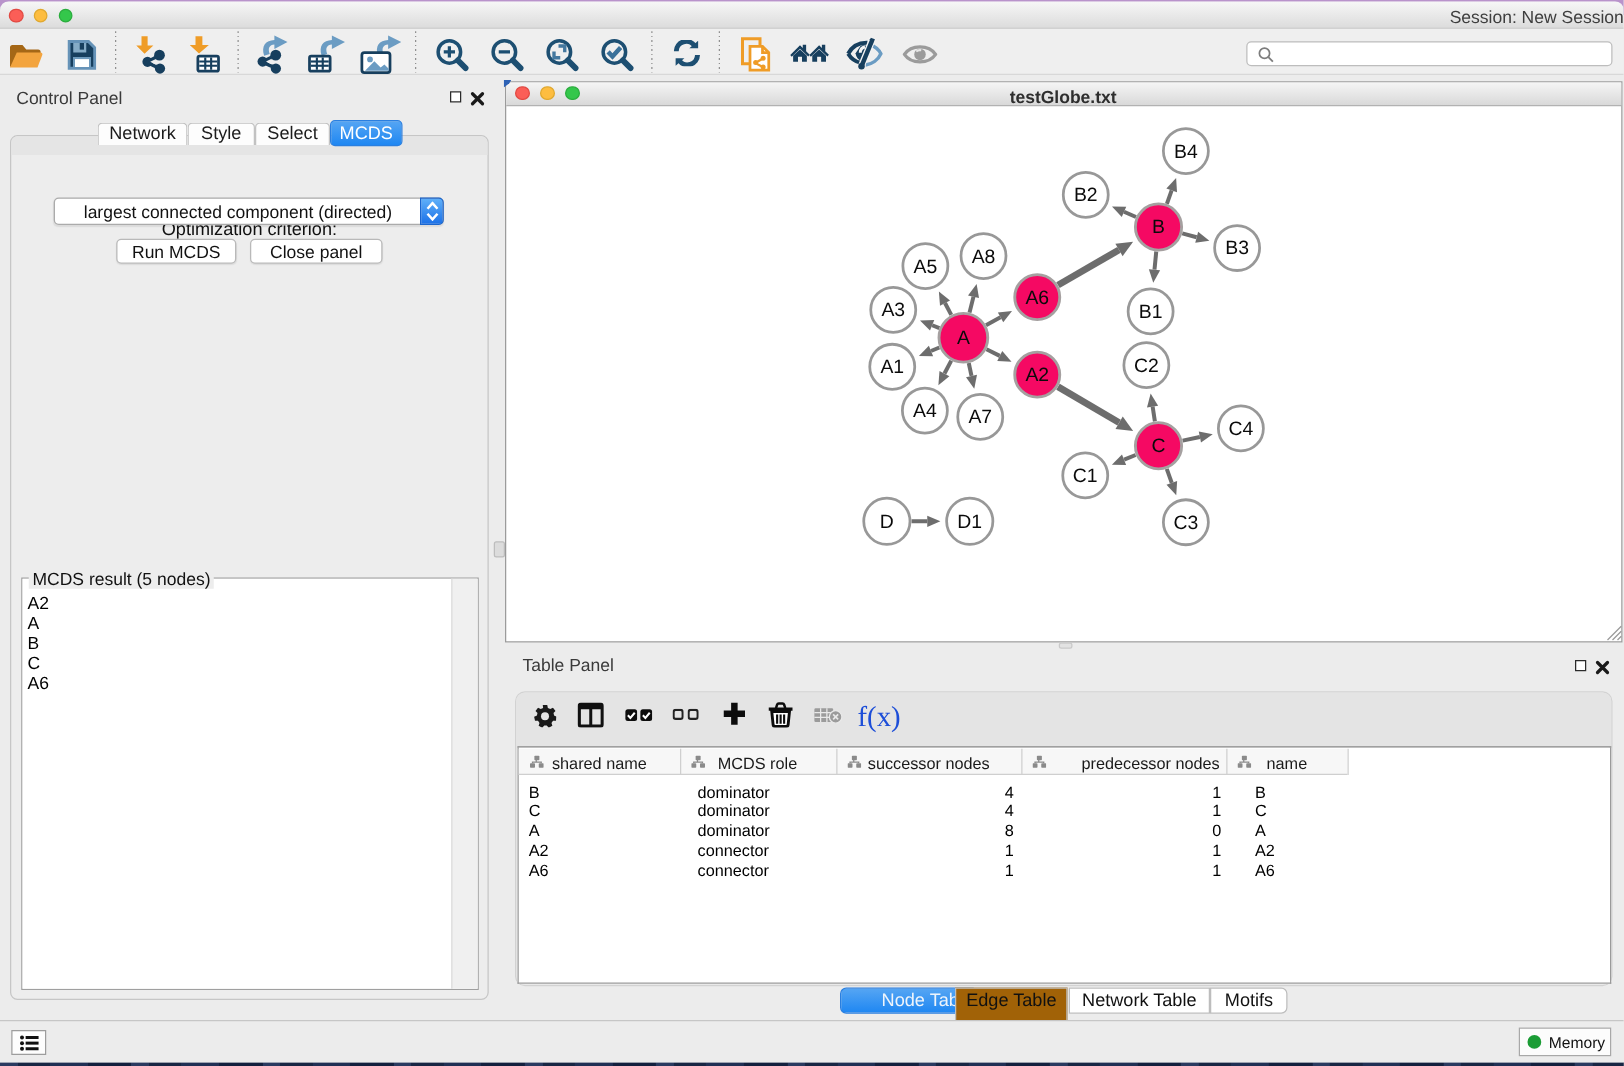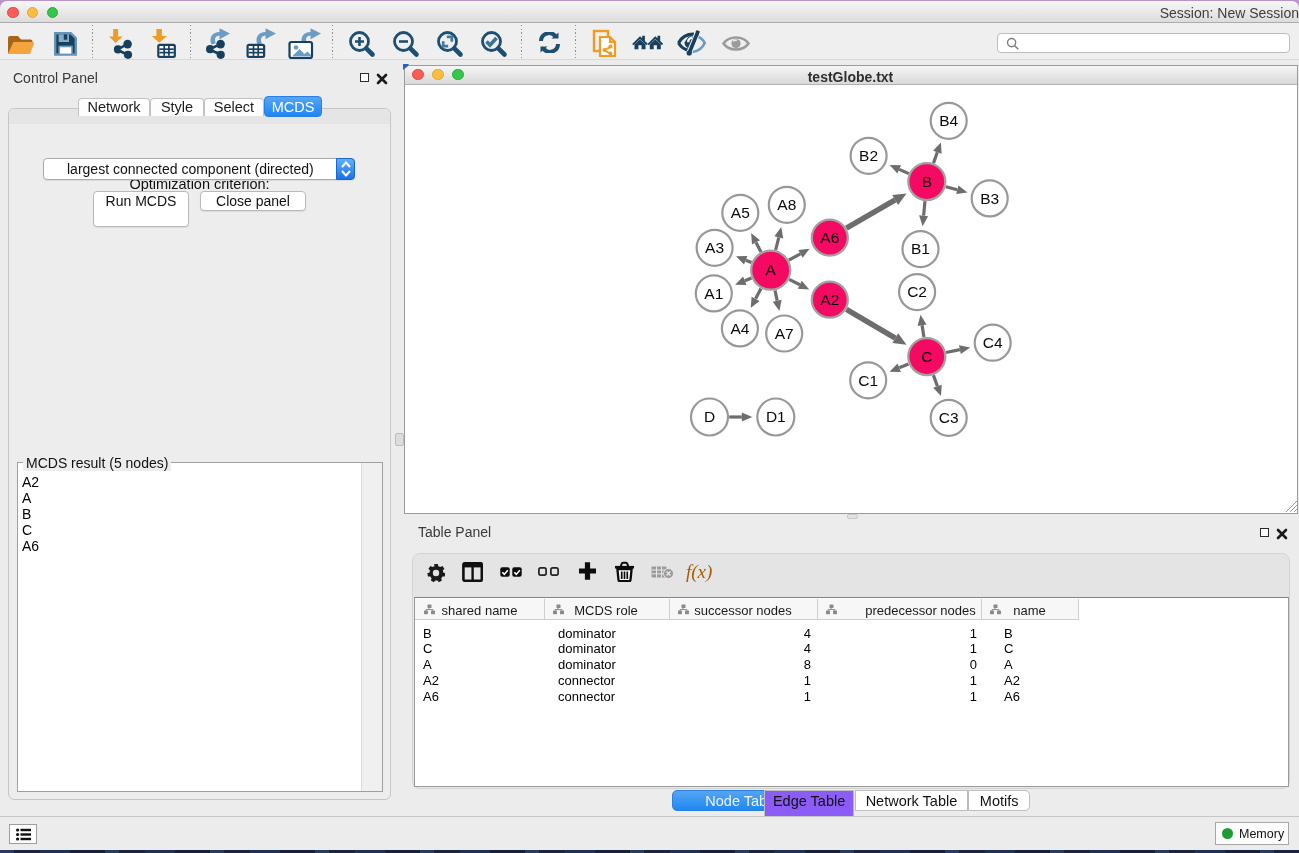--- a/index.html
+++ b/index.html
@@ -163,21 +163,21 @@
 <div class="abs" style="left:204px;top:97.5px;width:60px;height:18.5px;background:#fdfdfd;border:1px solid #c2c2c2;border-radius:4px 4px 0 0;border-bottom:none;line-height:17.5px;text-align:center;font-size:14.5px;color:#1c1c1c;">Select</div>
 <div class="abs" style="left:264px;top:96px;width:58px;height:21px;background:linear-gradient(#55a5f3,#1f87f2);border:1px solid #2a7fe0;border-radius:4px;line-height:20px;text-align:center;font-size:14.5px;color:#fff;">MCDS</div>
 <div class="abs" style="left:8px;top:137px;width:383px;text-align:center;font-size:14.5px;color:#111;line-height:15px;margin-top:40px;">Optimization criterion:</div>
 <div class="abs" style="left:43px;top:158px;width:312px;height:22px;background:#fff;border:1px solid #ababab;border-radius:4px;box-shadow:0 1px 1px rgba(0,0,0,.08);"></div>
 <div class="abs" style="left:55px;top:161px;font-size:14px;color:#111;padding-left:12px;">largest connected component (directed)</div>
 <div class="abs" style="left:336px;top:158px;width:19px;height:22px;background:linear-gradient(#5fb0f9,#1c71e8);border-radius:0 4px 4px 0;border:1px solid #1a66cf;"></div>
 <svg class="abs" style="left:339.5px;top:161px" width="12" height="16" viewBox="0 0 12 16">
     <path d="M2 6 L6 1.5 L10 6" fill="none" stroke="#fff" stroke-width="2"></path>
     <path d="M2 10 L6 14.5 L10 10" fill="none" stroke="#fff" stroke-width="2"></path>
   </svg>
-<div class="abs" style="left:93px;top:191px;width:96px;height:36px;background:#fff;border:1px solid #b9b9b9;border-radius:4px;line-height:19px;text-align:center;font-size:14px;color:#111;box-shadow:0 1px 1px rgba(0,0,0,.08);">Run MCDS</div>
+<div class="abs" style="left:93px;top:191px;width:96px;height:20px;background:#fff;border:1px solid #b9b9b9;border-radius:4px;line-height:19px;text-align:center;font-size:14px;color:#111;box-shadow:0 1px 1px rgba(0,0,0,.08);">Run MCDS</div>
 <div class="abs" style="left:200px;top:191px;width:106px;height:20px;background:#fff;border:1px solid #b9b9b9;border-radius:4px;line-height:19px;text-align:center;font-size:14px;color:#111;box-shadow:0 1px 1px rgba(0,0,0,.08);">Close panel</div>
 <div class="abs" style="left:17px;top:462px;width:366px;height:330px;border:1px solid #9f9f9f;"></div>
 <div class="abs" style="left:18px;top:463px;width:364px;height:328px;background:#fff;"></div>
 <div class="abs" style="left:361px;top:463px;width:21px;height:328px;background:#f0f0f0;border-left:1px solid #dcdcdc;"></div>
 <div class="abs" style="left:23px;top:455px;background:#ededed;padding:0 3px;font-size:14px;color:#111;">MCDS result (5 nodes)</div>
 <div class="abs" style="left:22px;top:474px;font-size:14px;color:#000;line-height:16.1px;">A2<br>A<br>B<br>C<br>A6</div>
 <div class="abs" style="left:395px;top:433px;width:9px;height:13px;background:#dcdcdc;border:1px solid #bdbdbd;border-radius:2px;"></div>
 <div class="abs" style="left:404px;top:65px;width:894px;height:449px;background:#fff;border:1px solid #9b9b9b;"></div>
 <div class="abs" style="left:405px;top:66px;width:892px;height:18.5px;background:linear-gradient(#f5f5f5,#d9d9d9);border-bottom:1px solid #b2b2b2;"></div>
 <div class="abs" style="left:412.2px;top:69.1px;width:11.4px;height:11.4px;border-radius:50%;background:#fb5e57;border:0.5px solid #e14942;"></div>
@@ -320,21 +320,21 @@
     <rect x="0.5" y="0.5" width="15" height="11" rx="1" fill="#9b9b9b"></rect>
     <g stroke="#e9e9e9" stroke-width="1">
       <line x1="0.5" y1="4" x2="15.5" y2="4"></line>
       <line x1="0.5" y1="7.8" x2="15.5" y2="7.8"></line>
       <line x1="5.5" y1="0.5" x2="5.5" y2="11.5"></line>
       <line x1="10.5" y1="0.5" x2="10.5" y2="11.5"></line>
     </g>
     <circle cx="17.5" cy="7.5" r="5" fill="#9b9b9b" stroke="#e9e9e9" stroke-width="1"></circle>
     <path d="M15.5 5.5 l4 4 M19.5 5.5 l-4 4" stroke="#e9e9e9" stroke-width="1.4"></path>
   </svg>
-<div class="abs" style="left:686px;top:561px;width:40px;font-size:19px;color:#a16207;font-family:'Liberation Serif',serif;font-style:italic;">f(x)</div>
+<div class="abs" style="left:686px;top:561px;width:40px;font-size:23px;color:#1d4ed8;font-family:'Liberation Serif',serif;">f(x)</div>
 <div class="abs" style="left:414px;top:597px;width:875px;height:190px;background:#fff;border:1px solid #9a9a9a;border-top:1.5px solid #828282;"></div>
 <div class="abs" style="left:415px;top:598.5px;width:663px;height:21.5px;background:#f7f7f7;border-bottom:1px solid #cfcfcf;"></div>
 <div class="abs" style="left:544.4px;top:598.5px;width:1px;height:21.5px;background:#cfcfcf;"></div>
 <div class="abs" style="left:668.6px;top:598.5px;width:1px;height:21.5px;background:#cfcfcf;"></div>
 <div class="abs" style="left:816.8px;top:598.5px;width:1px;height:21.5px;background:#cfcfcf;"></div>
 <div class="abs" style="left:980.9px;top:598.5px;width:1px;height:21.5px;background:#cfcfcf;"></div>
 <div class="abs" style="left:1078px;top:598.5px;width:1px;height:21.5px;background:#cfcfcf;"></div>
 <svg class="abs" style="left:424px;top:604px" width="11" height="11" viewBox="0 0 11 11">
     <g fill="#8a8a8a">
       <rect x="3.5" y="0.5" width="4" height="3.6" rx="0.6"></rect>
@@ -399,21 +399,21 @@
 <div class="abs" style="left:558px;top:673.1999999999999px;font-size:13px;color:#000;">connector</div>
 <div class="abs" style="left:700px;top:673.1999999999999px;width:111px;text-align:right;font-size:13px;color:#000;">1</div>
 <div class="abs" style="left:870px;top:673.1999999999999px;width:107px;text-align:right;font-size:13px;color:#000;">1</div>
 <div class="abs" style="left:1004px;top:673.1999999999999px;font-size:13px;color:#000;">A2</div>
 <div class="abs" style="left:423px;top:689.0999999999999px;font-size:13px;color:#000;">A6</div>
 <div class="abs" style="left:558px;top:689.0999999999999px;font-size:13px;color:#000;">connector</div>
 <div class="abs" style="left:700px;top:689.0999999999999px;width:111px;text-align:right;font-size:13px;color:#000;">1</div>
 <div class="abs" style="left:870px;top:689.0999999999999px;width:107px;text-align:right;font-size:13px;color:#000;">1</div>
 <div class="abs" style="left:1004px;top:689.0999999999999px;font-size:13px;color:#000;">A6</div>
 <div class="abs" style="left:672.4px;top:790px;width:107px;height:21px;background:linear-gradient(#55a5f3,#1f87f2);border:1px solid #2a7fe0;border-radius:5px 0 0 5px;line-height:20px;text-align:right;font-size:14.5px;color:#eef4fb;">Node Table</div>
-<div class="abs" style="left:763.7px;top:790px;width:90.8px;height:29px;background:#8b5cf6;border:1px solid #bdbdbd;border-radius:0;line-height:20px;text-align:center;font-size:14.5px;color:#111;">Edge Table</div>
+<div class="abs" style="left:763.7px;top:790px;width:90.8px;height:29px;background:#a16207;border:1px solid #bdbdbd;border-radius:0;line-height:20px;text-align:center;font-size:14.5px;color:#111;">Edge Table</div>
 <div class="abs" style="left:854.5px;top:790px;width:113.9px;height:21px;background:#fff;border:1px solid #bdbdbd;border-radius:0;line-height:20px;text-align:center;font-size:14.5px;color:#111;">Network Table</div>
 <div class="abs" style="left:968.4px;top:790px;width:61.6px;height:21px;background:#fff;border:1px solid #bdbdbd;border-radius:0 5px 5px 0;line-height:20px;text-align:center;font-size:14.5px;color:#111;">Motifs</div>
 <div class="abs" style="left:0;top:816px;width:1299px;height:33.5px;background:#ececec;border-top:1px solid #c6c6c6;"></div>
 <div class="abs" style="left:9px;top:824px;width:28px;height:20px;background:#fdfdfd;border:1px solid #9d9d9d;"></div>
 <svg class="abs" style="left:16px;top:828px" width="15" height="13" viewBox="0 0 15 13">
     <g fill="#111">
       <circle cx="1.6" cy="2" r="1.6"></circle>
       <circle cx="1.6" cy="6.5" r="1.6"></circle>
       <circle cx="1.6" cy="11" r="1.6"></circle>
       <rect x="4.5" y="0.8" width="10.5" height="2.4"></rect>

